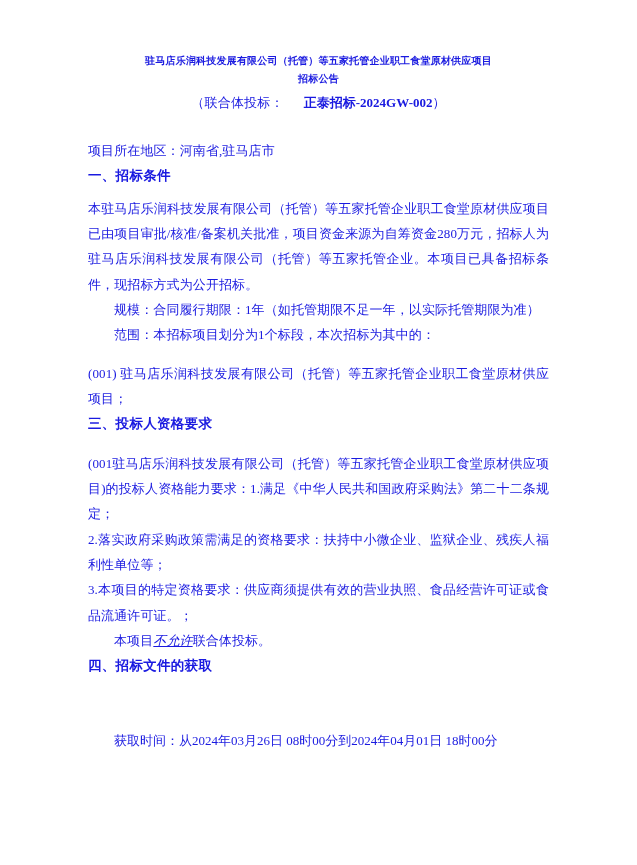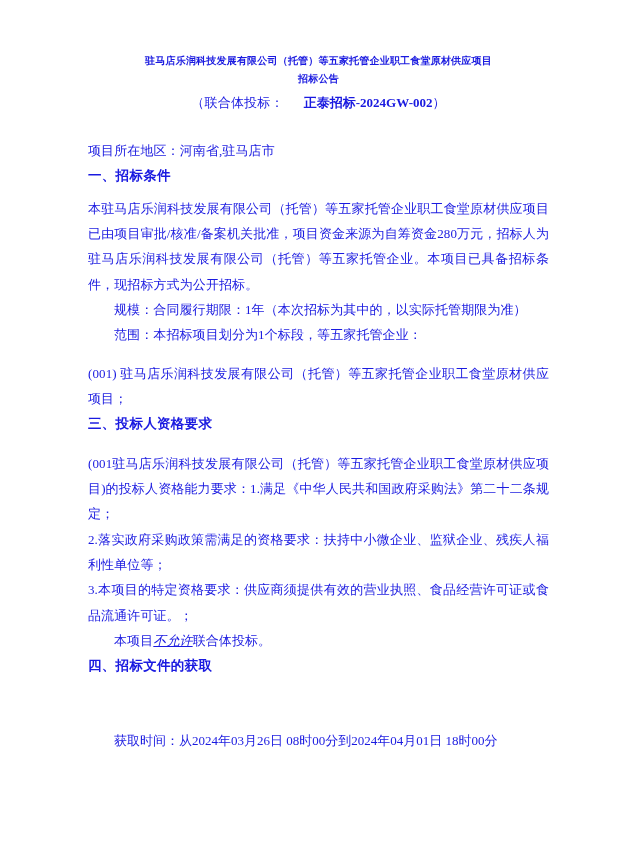--- a/index.html
+++ b/index.html
@@ -90,23 +90,23 @@
     <span>项目所在地区：</span><span>河南省,驻马店市</span>
   </p>
 
   <p class="section-head">一、招标条件</p>
 
   <div class="smallgap"></div>
 
   <p>本驻马店乐润科技发展有限公司（托管）等五家托管企业职工食堂原材供应项目已由项目审批/核准/备案机关批准，项目资金来源为自筹资金280万元，招标人为驻马店乐润科技发展有限公司（托管）等五家托管企业。本项目已具备招标条件，现招标方式为公开招标。</p>
 
 
-  <p class="indent1">规模：合同履行期限：1年（本次招标为其中的，以实际托管期限为准）</p>
+  <p class="indent1">规模：合同履行期限：1年（如托管期限不足一年，以实际托管期限为准）</p>
 
-  <p class="indent1">范围：本招标项目划分为1个标段，等五家托管企业：</p>
+  <p class="indent1">范围：本招标项目划分为1个标段，本次招标为其中的：</p>
 
   <div class="blockgap"></div>
 
   <p>(001) 驻马店乐润科技发展有限公司（托管）等五家托管企业职工食堂原材供应项目；</p>
 
   <p class="section-head">三、投标人资格要求</p>
 
   <div class="blockgap"></div>
 
   <p>(001驻马店乐润科技发展有限公司（托管）等五家托管企业职工食堂原材供应项目)的投标人资格能力要求：1.满足《中华人民共和国政府采购法》第二十二条规定；</p>

